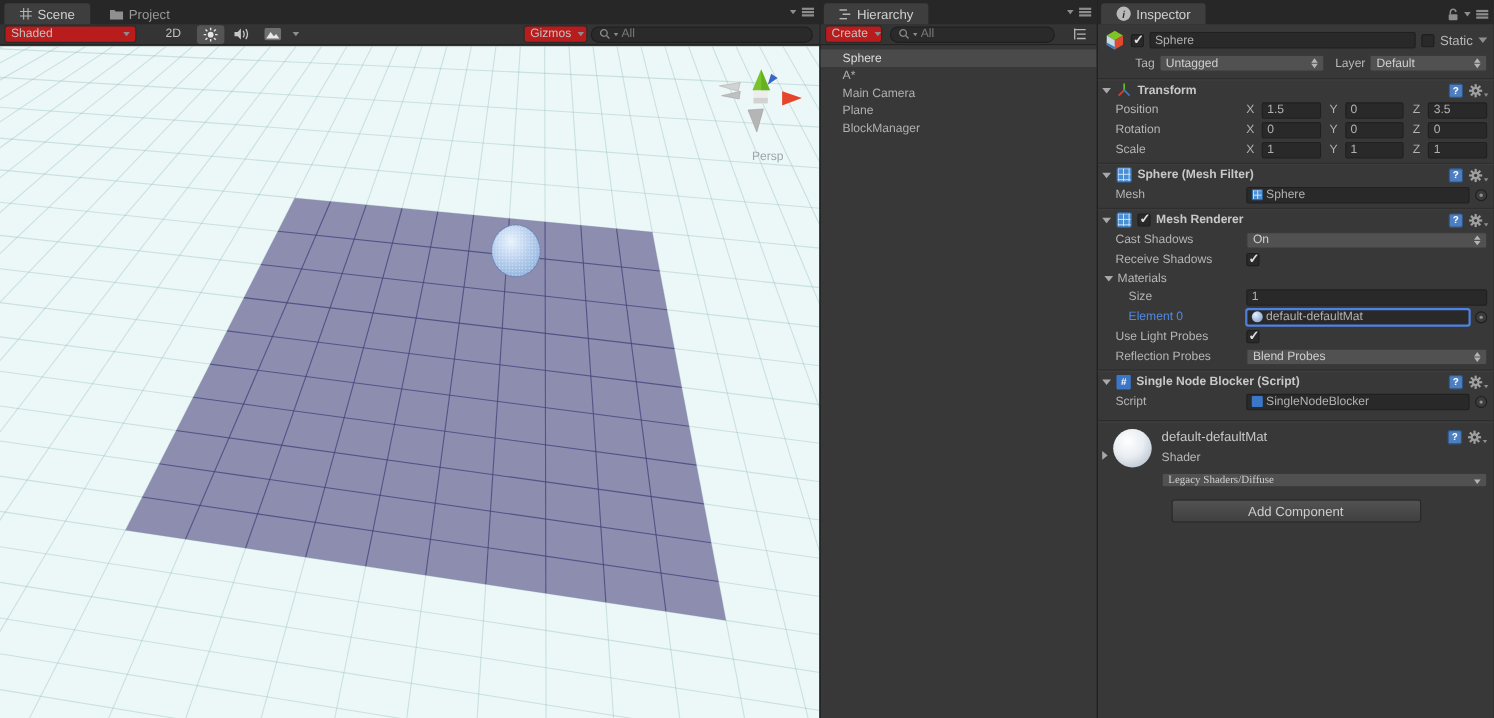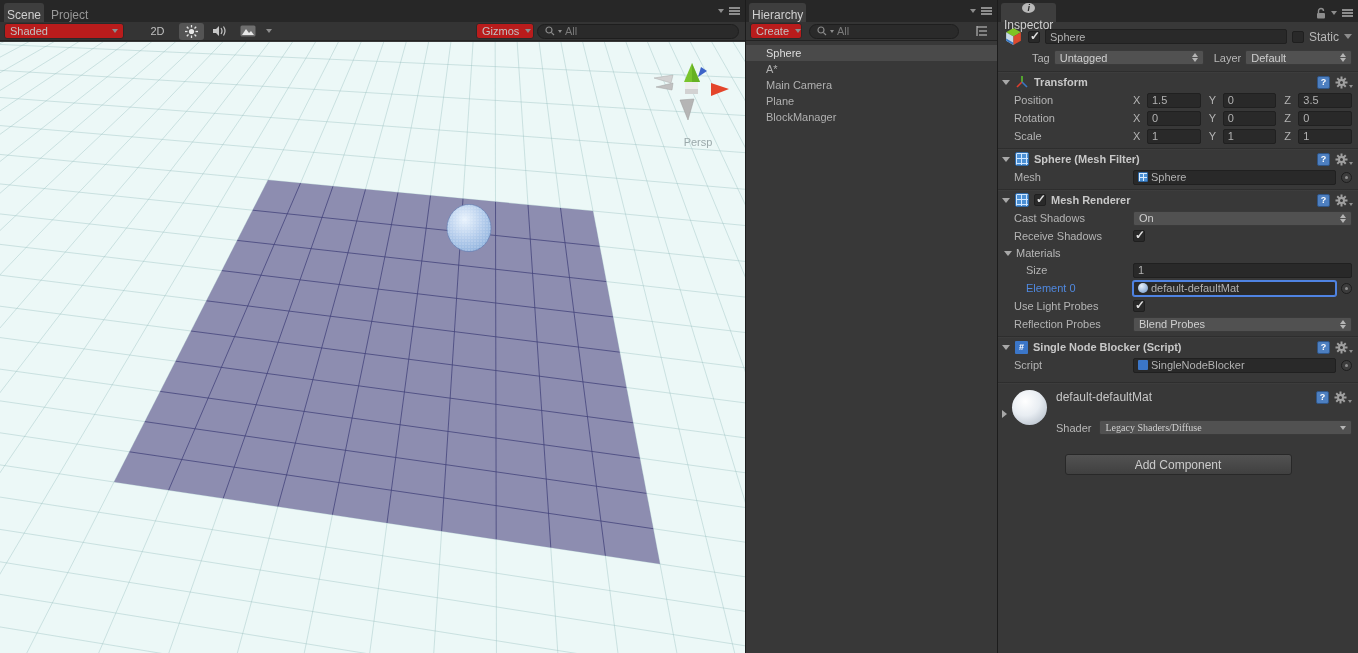--- a/index.html
+++ b/index.html
@@ -7,22 +7,22 @@
   #app{ position:relative; width:1358px; height:653px; overflow:hidden;
         font-family:"Liberation Sans",sans-serif; font-size:11px; color:#b8b8b8;
         background:#383838; }
   .panel{ position:absolute; top:0; height:653px; }
   #scene-panel{ left:0; width:745px; }
   #hierarchy-panel{ left:745px; width:252px; border-left:1px solid #1c1c1c; background:#383838;}
   #inspector-panel{ left:997px; width:361px; border-left:1px solid #1c1c1c; background:#383838;}
 
   
   .tabbar{ height:22px; background:#272727; display:flex; align-items:flex-end; position:relative; }
-  .tab{ height:19px; display:flex; align-items:center; gap:5px; padding:0 3px;
-        border-radius:3px 3px 0 0; font-size:12px; color:#989898; margin-left:4px;flex-direction:column; }
+  .tab{ height:19px; display:flex; align-items:center; gap:5px; padding:0 14px;
+        border-radius:3px 3px 0 0; font-size:12px; color:#989898; margin-left:4px; }
   .tab.active{ background:#3e3e3e; color:#d0d0d0; }
   .panel-menu{ position:absolute; right:5px; top:7px; display:flex; gap:5px; align-items:center; }
   .tri{ width:0; height:0; border-left:3px solid transparent; border-right:3px solid transparent; border-top:4px solid #8d8d8d; }
   .burger{ width:11px; height:8px; border-top:2px solid #8d8d8d; border-bottom:2px solid #8d8d8d;
            background:linear-gradient(#8d8d8d,#8d8d8d) center/11px 2px no-repeat; }
 
   
   .toolbar{ height:19px; background:#343434; border-bottom:1px solid #232323;
             display:flex; align-items:center; padding:0 4px; gap:3px; }
   .dd{ height:16px; background:#b91c1c; border:1px solid #2a2a2a; border-radius:3px;
@@ -94,21 +94,21 @@
               background-image:linear-gradient(#cfe6ff 1px,transparent 1px),linear-gradient(90deg,#cfe6ff 1px,transparent 1px);
               background-size:5px 5px; border:1px solid #2f6aa8; }
   .icon-info{ width:13px; height:13px; border-radius:50%; background:#b9b9b9; color:#2a2a2a; font-size:9px;
               font-weight:bold; display:flex; align-items:center; justify-content:center; font-style:italic; }
   .mat-block{ position:relative; padding:6px 6px 4px 16px; height:48px; }
   .mat-fold{ position:absolute; left:4px; top:26px; }
   .mat-sphere{ position:absolute; left:14px; top:6px; width:35px; height:35px; border-radius:50%;
                background:radial-gradient(circle at 38% 32%, #ffffff, #e8edf2 45%, #b9c2cd 85%, #9aa5b2); }
   .mat-title-row{ display:flex; align-items:center; gap:5px; padding-left:42px; font-size:12px; color:#c6c6c6; }
   .mat-title-row .right{ margin-left:auto; display:flex; gap:5px; align-items:center; }
-  .mat-shader-row{ display:flex; align-items:center; gap:8px; padding-left:42px; margin-top:16px; }
+  .mat-shader-row{ display:flex; gap:8px; padding-left:42px; margin-top:6px;flex-direction:column; }
   .addc{ display:flex; align-items:center; justify-content:center; width:227px; height:21px;
          margin:22px auto 0 auto; background:linear-gradient(#525252,#404040); border:1px solid #282828;
          border-radius:3px; color:#cccccc; font-size:12px; }
 </style>
 </head>
 <body>
 
 <div id="app">
 
   <section class="panel" id="scene-panel">

